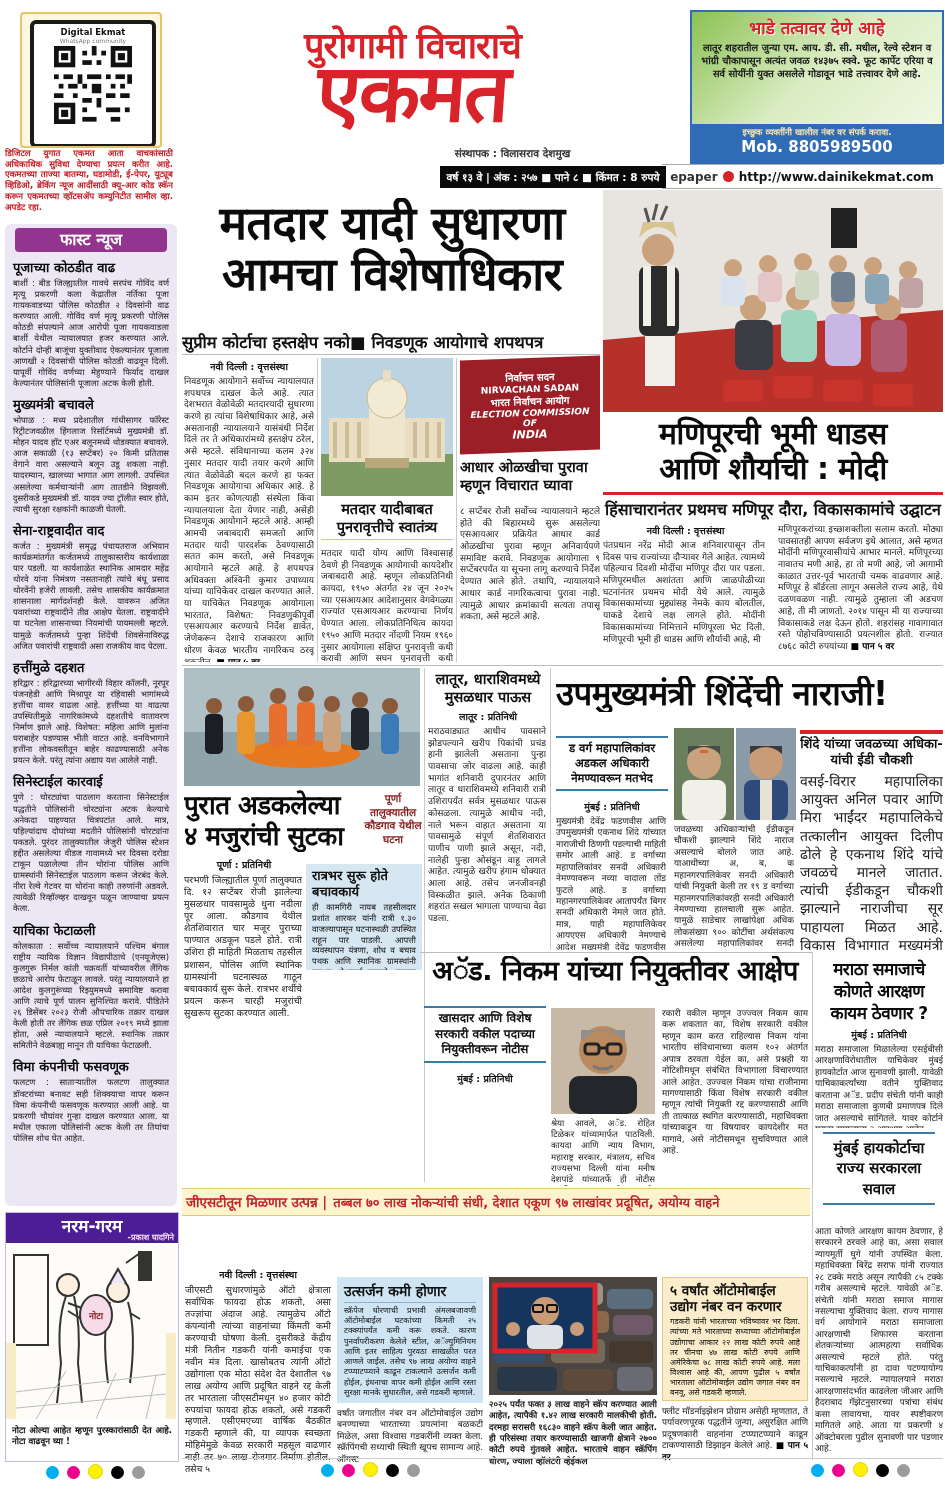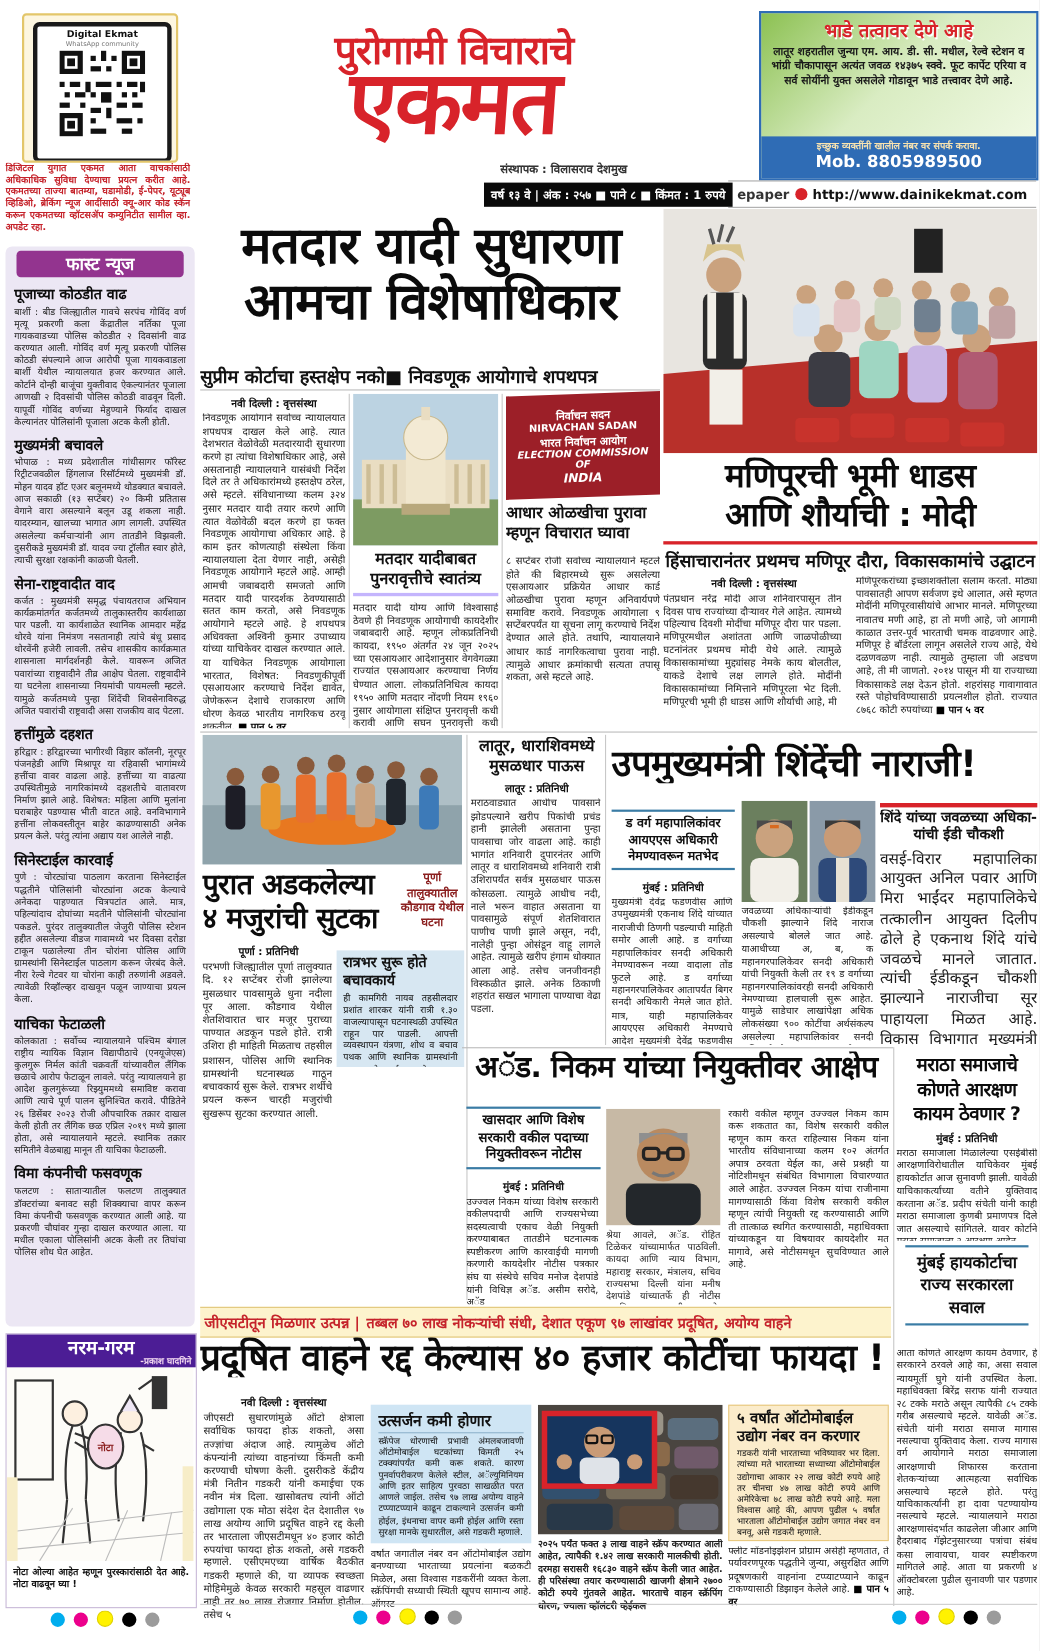--- a/index.html
+++ b/index.html
@@ -92,21 +92,21 @@
     </div>
   </div>
 
   <div class="abs" style="left:662px;top:164px;width:280px;height:23px;border-top:1px solid #aaa;border-bottom:1px solid #aaa;display:flex;align-items:center;justify-content:center;gap:5px;">
     <span style="font-size:12px;font-weight:bold;color:#333;">epaper</span>
     <span style="width:11px;height:11px;border-radius:50%;background:#d8232a;display:inline-block;"></span>
     <span style="font-size:12px;font-weight:bold;color:#111;">http://www.dainikekmat.com</span>
   </div>
 
   <div class="abs" style="left:440px;top:166px;width:226px;height:22px;background:#0a0a0a;display:flex;align-items:center;justify-content:center;">
-    <span style="font-size:10.5px;font-weight:bold;color:#fff;">वर्ष १३ वे | अंक : २५७ ■ पाने ८ ■ किंमत : 1 रुपये</span>
+    <span style="font-size:10.5px;font-weight:bold;color:#fff;">वर्ष १३ वे | अंक : २५७ ■ पाने ८ ■ किंमत : 8 रुपये</span>
   </div>
 
   <div class="abs sidebar" style="left:5px;top:224px;width:172px;height:982px;border-radius:6px;padding:0;">
     <div class="purple-pill" style="margin:4px 10px;height:24px;line-height:24px;font-size:16px;">फास्ट न्यूज</div>
     <div style="padding:0 8px;">
       <div>
         <div class="fn-title">पूजाच्या कोठडीत वाढ</div>
         <div class="fn-body">बार्शी : बीड जिल्ह्यातील गावचे सरपंच गोविंद वर्ण मृत्यू प्रकरणी कला केंद्रातील नर्तिका पूजा गायकवाडच्या पोलिस कोठडीत २ दिवसांनी वाढ करण्यात आली. गोविंद वर्ण मृत्यू प्रकरणी पोलिस कोठडी संपल्याने आज आरोपी पूजा गायकवाडला बार्शी येथील न्यायालयात हजर करण्यात आले. कोर्टाने दोन्ही बाजूंचा युक्तीवाद ऐकल्यानंतर पूजाला आणखी २ दिवसांची पोलिस कोठडी वाढवून दिली. यापूर्वी गोविंद वर्णच्या मेहुण्याने फिर्याद दाखल केल्यानंतर पोलिसांनी पूजाला अटक केली होती.</div>
       </div>
       <div>
@@ -197,21 +197,21 @@
         <rect x="36" y="64" width="4" height="36"></rect>
         <rect x="92" y="64" width="4" height="36"></rect>
         <rect x="104" y="64" width="4" height="36"></rect>
         <rect x="116" y="64" width="4" height="36"></rect>
       </g>
     <rect x="48" y="48" width="36" height="56" fill="#f0e6cd"></rect>
     <circle cx="66" cy="40" r="20" fill="#f3ead4" stroke="#c9b98e"></circle>
     <rect x="62" y="12" width="8" height="12" fill="#e9ddc2"></rect>
     <rect x="44" y="100" width="44" height="10" fill="#b8a87c"></rect>
   </svg>
-  <div class="abs ctr" style="left:321px;top:500px;width:132px;font-size:14.5px;font-weight:800;line-height:1.25;border-bottom:3px solid #c4b5fd;padding-bottom:3px;">मतदार यादीबाबत पुनरावृत्तीचे स्वातंत्र्य</div>
+  <div class="abs ctr" style="left:321px;top:500px;width:132px;font-size:14.5px;font-weight:800;line-height:1.25;border-bottom:1px solid #c4b5fd;padding-bottom:3px;">मतदार यादीबाबत पुनरावृत्तीचे स्वातंत्र्य</div>
   <div class="abs j body" style="left:321px;top:548px;width:132px;height:114px;">मतदार यादी योग्य आणि विश्वासार्ह ठेवणे ही निवडणूक आयोगाची कायदेशीर जबाबदारी आहे. म्हणून लोकप्रतिनिधी कायदा, १९५० अंतर्गत २४ जून २०२५ च्या एसआयआर आदेशानुसार वेगवेगळ्या राज्यांत एसआयआर करण्याचा निर्णय घेण्यात आला. लोकप्रतिनिधित्व कायदा १९५० आणि मतदार नोंदणी नियम १९६० नुसार आयोगाला संक्षिप्त पुनरावृत्ती कधी करावी आणि सघन पुनरावृत्ती कधी करावी हे ठरवण्याचे स्वातंत्र्य आहे, असेही निवडणूक आयोगाने शपथपत्रात म्हटले आहे.</div>
   <div class="abs vline" style="left:456px;top:358px;height:304px;"></div>
 
   <div class="abs" style="left:460px;top:358px;width:140px;height:94px;background:#9c1f28;transform:skewY(-2deg);display:flex;flex-direction:column;justify-content:center;">
     <div class="ctr" style="color:#fff;font-weight:bold;font-size:10px;">निर्वाचन सदन</div>
     <div class="ctr" style="color:#fff;font-weight:bold;font-size:9px;">NIRVACHAN SADAN</div>
     <div class="ctr" style="color:#fff;font-weight:bold;font-size:10px;">भारत निर्वाचन आयोग</div>
     <div class="ctr" style="color:#fff;font-weight:bold;font-size:9px;font-style:italic;">ELECTION COMMISSION</div>
     <div class="ctr" style="color:#fff;font-weight:bold;font-size:9px;font-style:italic;">OF</div>
     <div class="ctr" style="color:#fff;font-weight:bold;font-size:11px;font-style:italic;">INDIA</div>
@@ -311,21 +311,21 @@
     <div class="j" style="font-size:8.3px;line-height:1.3;margin-top:3px;">ही कामगिरी नायब तहसीलदार प्रशांत शारकर यांनी रात्री १.३० वाजल्यापासून घटनास्थळी उपस्थित राहून पार पाडली. आपत्ती व्यवस्थापन यंत्रणा, शोध व बचाव पथक आणि स्थानिक ग्रामस्थांनी रात्रभर शोधकार्य राबवले. पुराच्या पाण्यातून चौघांनाही सुखरूप बाहेर काढण्यात यश आले.</div>
   </div>
   <div class="abs vline" style="left:424px;top:668px;height:514px;"></div>
 
   <div class="abs ctr" style="left:428px;top:670px;width:120px;font-size:14.5px;font-weight:800;line-height:1.25;">लातूर, धाराशिवमध्ये मुसळधार पाऊस</div>
   <div class="abs dl" style="left:428px;top:710px;width:120px;">लातूर : प्रतिनिधी</div>
   <div class="abs j body" style="left:428px;top:726px;width:118px;height:222px;">मराठवाड्यात आधीच पावसाने झोडपल्याने खरीप पिकांची प्रचंड हानी झालेली असताना पुन्हा पावसाचा जोर वाढला आहे. काही भागांत शनिवारी दुपारनंतर आणि लातूर व धाराशिवमध्ये शनिवारी रात्री उशिरापर्यंत सर्वत्र मुसळधार पाऊस कोसळला. त्यामुळे आधीच नदी, नाले भरून वाहात असताना या पावसामुळे संपूर्ण शेतशिवारात पाणीच पाणी झाले असून, नदी, नालेही पुन्हा ओसंडून वाहू लागले आहेत. त्यामुळे खरीप हंगाम धोक्यात आला आहे. तसेच जनजीवनही विस्कळीत झाले. अनेक ठिकाणी शहरांत सखल भागाला पाण्याचा वेढा पडला.</div>
   <div class="abs vline" style="left:550px;top:668px;height:282px;"></div>
 
   <div class="abs hl" style="left:556px;top:676px;width:388px;font-size:33px;">उपमुख्यमंत्री शिंदेंची नाराजी!</div>
-  <div class="abs boxrule ctr" style="left:556px;top:736px;width:112px;font-size:11.5px;font-weight:800;line-height:1.3;padding:3px 0;">ड वर्ग महापालिकांवर आयएएस अधिकारी नेमण्यावरून मतभेद</div>
+  <div class="abs boxrule ctr" style="left:556px;top:736px;width:112px;font-size:11.5px;font-weight:800;line-height:1.3;padding:3px 0;">ड वर्ग महापालिकांवर अडकल अधिकारी नेमण्यावरून मतभेद</div>
   <div class="abs dl" style="left:556px;top:800px;width:112px;">मुंबई : प्रतिनिधी</div>
   <div class="abs j body" style="left:556px;top:816px;width:110px;height:134px;font-size:8.8px;">मुख्यमंत्री देवेंद्र फडणवीस आणि उपमुख्यमंत्री एकनाथ शिंदे यांच्यात नाराजीची ठिणगी पडल्याची माहिती समोर आली आहे. ड वर्गाच्या महापालिकांवर सनदी अधिकारी नेमण्यावरून नव्या वादाला तोंड फुटले आहे. ड वर्गाच्या महानगरपालिकेवर आतापर्यंत बिगर सनदी अधिकारी नेमले जात होते. मात्र, याही महापालिकेवर आयएएस अधिकारी नेमण्याचे आदेश मुख्यमंत्री देवेंद्र फडणवीस यांनी दिल्याची सूत्रांची माहिती आहे.</div>
 
   <svg class="abs" width="122" height="92" style="left:674px;top:728px;">
     <rect width="60" height="92" fill="#6b7f5e"></rect>
     <circle cx="30" cy="34" r="17" fill="#caa27e"></circle>
       <path d="M14 26 q16 -14 32 0 l0 -8 -32 0 z" fill="#4a4a4a"></path>
     <rect x="26" y="22" width="8" height="3" fill="#d86a20"></rect>
     <rect x="8" y="52" width="44" height="40" rx="8" fill="#f2efe8"></rect>
     <rect x="62" width="60" height="92" fill="#8a9aa8"></rect>
@@ -341,21 +341,20 @@
   <div class="abs j body" style="left:800px;top:772px;width:143px;height:178px;font-size:14px;">
     <span>वसई-विरार महापालिका आयुक्त अनिल पवार आणि मिरा भाईंदर महापालिकेचे तत्कालीन आयुक्त दिलीप ढोले हे एकनाथ शिंदे यांचे जवळचे मानले जातात. त्यांची ईडीकडून चौकशी झाल्याने नाराजीचा सूर पाहायला मिळत आहे.</span> <span>विकास विभागात मुख्यमंत्री देवेंद्र फडणवीसांचा हस्तक्षेप होत असल्याने एकनाथ शिंदे नाराज असल्याची सूत्रांची माहिती आहे. अ ब क वर्गातील दहा महानगरपालिकांमध्ये पूर्वीपासून सनदी अधिकारी आहेत. उर्वरित ड वर्गातील १९ महानगरपालिकांपैकी मीरा-भाईंदर, कोल्हापूर, सांगली, अमरावती या ५ महापालिका अधिसूचित</span> <span class="jump">■ पान ५ वर</span>
   </div>
 
   <div class="abs hline" style="left:420px;top:952px;width:392px;"></div>
   <div class="abs vline" style="left:812px;top:952px;height:508px;"></div>
 
   <div class="abs ctr hl" style="left:420px;top:956px;width:390px;font-size:27px;">अॅड. निकम यांच्या नियुक्तीवर आक्षेप</div>
   <div class="abs boxrule ctr" style="left:424px;top:1006px;width:122px;font-size:12px;font-weight:800;line-height:1.3;padding:3px 0;">खासदार आणि विशेष सरकारी वकील पदाच्या नियुक्तीवरून नोटीस</div>
   <div class="abs dl" style="left:424px;top:1072px;width:122px;">मुंबई : प्रतिनिधी</div>
-  <div class="abs j body" style="left:424px;top:1088px;width:120px;height:98px;font-size:8.8px;">उज्ज्वल निकम यांच्या विशेष सरकारी वकीलपदाची आणि राज्यसभेच्या सदस्यत्वाची एकाच वेळी नियुक्ती करण्याबाबत तातडीने घटनात्मक स्पष्टीकरण आणि कारवाईची मागणी करणारी कायदेशीर नोटीस पत्रकार संघ या संस्थेचे सचिव मनोज देशपांडे यांनी विधिज्ञ अॅड. असीम सरोदे, अॅड</div>
 
   <svg class="abs" width="104" height="106" style="left:551px;top:1008px;">
     <rect width="104" height="106" fill="#c7b9a5"></rect>
     <circle cx="52" cy="42" r="24" fill="#b98a60"></circle>
     <path d="M30 32 q22 -18 44 0 l0 -10 -44 0 z" fill="#8f8f8f"></path>
     <rect x="34" y="36" width="14" height="10" rx="3" fill="none" stroke="#222" stroke-width="3"></rect>
     <rect x="56" y="36" width="14" height="10" rx="3" fill="none" stroke="#222" stroke-width="3"></rect>
     <path d="M48 40 h8" stroke="#222" stroke-width="3"></path>
     <path d="M42 58 q10 6 20 0" stroke="#777" stroke-width="3" fill="none"></path>
     <rect x="18" y="68" width="68" height="38" rx="10" fill="#23272b"></rect>
@@ -370,21 +369,20 @@
   </div>
   <div class="abs dl" style="left:815px;top:1028px;width:128px;">मुंबई : प्रतिनिधी</div>
   <div class="abs j body" style="left:815px;top:1044px;width:128px;height:84px;font-size:8.8px;">मराठा समाजाला मिळालेल्या एसईबीसी आरक्षणाविरोधातील याचिकेवर मुंबई हायकोर्टात आज सुनावणी झाली. यावेळी याचिकाकर्त्यांच्या वतीने युक्तिवाद करताना अॅड. प्रदीप संचेती यांनी काही मराठा समाजाला कुणबी प्रमाणपत्र दिले जात असल्याचे सांगितले. यावर कोर्टाने मराठा समाजाला २ आरक्षण आहेत.</div>
   <div class="abs boxrule ctr" style="left:823px;top:1132px;width:112px;font-size:15px;font-weight:800;line-height:1.35;padding:4px 0;">मुंबई हायकोर्टाचा राज्य सरकारला सवाल</div>
   <div class="abs j body" style="left:815px;top:1226px;width:128px;height:234px;font-size:8.8px;">आता कोणते आरक्षण कायम ठेवणार, हे सरकारने ठरवले आहे का, असा सवाल न्यायमूर्ती घुगे यांनी उपस्थित केला. महाधिवक्ता बिरेंद्र सराफ यांनी राज्यात २८ टक्के मराठे असून त्यापैकी ८५ टक्के गरीब असल्याचे म्हटले. यावेळी अॅड. संचेती यांनी मराठा समाज मागास नसल्याचा युक्तिवाद केला. राज्य मागास वर्ग आयोगाने मराठा समाजाला आरक्षणाची शिफारस करताना शेतकऱ्यांच्या आत्महत्या सर्वाधिक असल्याचे म्हटले होते. परंतु याचिकाकर्त्यांनी हा दावा पटण्यायोग्य नसल्याचे म्हटले. न्यायालयाने मराठा आरक्षणासंदर्भात काढलेला जीआर आणि हैदराबाद गॅझेटनुसारच्या पत्रांचा संबंध कसा लावायचा, यावर स्पष्टीकरण मागितले आहे. आता या प्रकरणी ४ ऑक्टोबरला पुढील सुनावणी पार पडणार आहे.</div>
 
   <div class="abs" style="left:182px;top:1188px;width:628px;height:26px;background:#fdf3cd;border-top:1px solid #e0c679;border-bottom:1px solid #e0c679;display:flex;align-items:center;gap:6px;">
     <span style="font-size:13.5px;font-weight:800;color:#c5232b;padding-left:4px;white-space:nowrap;">जीएसटीतून मिळणार उत्पन्न |</span>
     <span style="font-size:13px;font-weight:bold;color:#c5232b;white-space:nowrap;">तब्बल ७० लाख नोकऱ्यांची संधी, देशात एकूण ९७ लाखांवर प्रदूषित, अयोग्य वाहने</span>
   </div>
-  <div class="abs hl" style="left:182px;top:1216px;width:628px;font-size:33px;">प्रदूषित वाहने रद्द केल्यास ४० हजार कोटींचा फायदा !</div>
 
   <div class="abs dl" style="left:185px;top:1268px;width:146px;">नवी दिल्ली : वृत्तसंस्था</div>
   <div class="abs j body" style="left:185px;top:1284px;width:146px;height:217px;font-size:9.2px;">जीएसटी सुधारणांमुळे ऑटो क्षेत्राला सर्वाधिक फायदा होऊ शकतो, असा तज्ज्ञांचा अंदाज आहे. त्यामुळेच ऑटो कंपन्यांनी त्यांच्या वाहनांच्या किंमती कमी करण्याची घोषणा केली. दुसरीकडे केंद्रीय मंत्री नितीन गडकरी यांनी कमाईचा एक नवीन मंत्र दिला. खासोबतच त्यांनी ऑटो उद्योगाला एक मोठा संदेश देत देशातील ९७ लाख अयोग्य आणि प्रदूषित वाहने रद्द केली तर भारताला जीएसटीमधून ४० हजार कोटी रुपयांचा फायदा होऊ शकतो, असे गडकरी म्हणाले. एसीएमएच्या वार्षिक बैठकीत गडकरी म्हणाले की, या व्यापक स्वच्छता मोहिमेमुळे केवळ सरकारी महसूल वाढणार नाही तर ७० लाख रोजगार निर्माण होतील. तसेच ५</div>
 
   <div class="abs" style="left:337px;top:1277px;width:146px;height:126px;background:#cfe5f4;padding:4px 7px;box-sizing:border-box;">
     <div style="font-size:14px;font-weight:800;border-bottom:1px solid #8fb3cc;padding-bottom:2px;">उत्सर्जन कमी होणार</div>
     <div class="j" style="font-size:8px;line-height:1.28;margin-top:3px;">स्क्रॅपेज धोरणाची प्रभावी अंमलबजावणी ऑटोमोबाईल घटकांच्या किमती २५ टक्क्यांपर्यंत कमी करू शकते. कारण पुनर्वापरीकरण केलेले स्टील, अॅल्युमिनियम आणि इतर साहित्य पुरवठा साखळीत परत आणले जाईल. तसेच ९७ लाख अयोग्य वाहने टप्प्याटप्प्याने काढून टाकल्याने उत्सर्जन कमी होईल, इंधनाचा वापर कमी होईल आणि रस्ता सुरक्षा मानके सुधारतील, असे गडकरी म्हणाले.</div>
   </div>
   <div class="abs j body" style="left:337px;top:1408px;width:146px;height:60px;font-size:8.8px;">वर्षांत जगातील नंबर वन ऑटोमोबाईल उद्योग बनण्याच्या भारताच्या प्रयत्नांना बळकटी मिळेल, असा विश्वास गडकरींनी व्यक्त केला. स्क्रॅपिंगची सध्याची स्थिती खूपच सामान्य आहे. ऑगस्ट</div>
 

